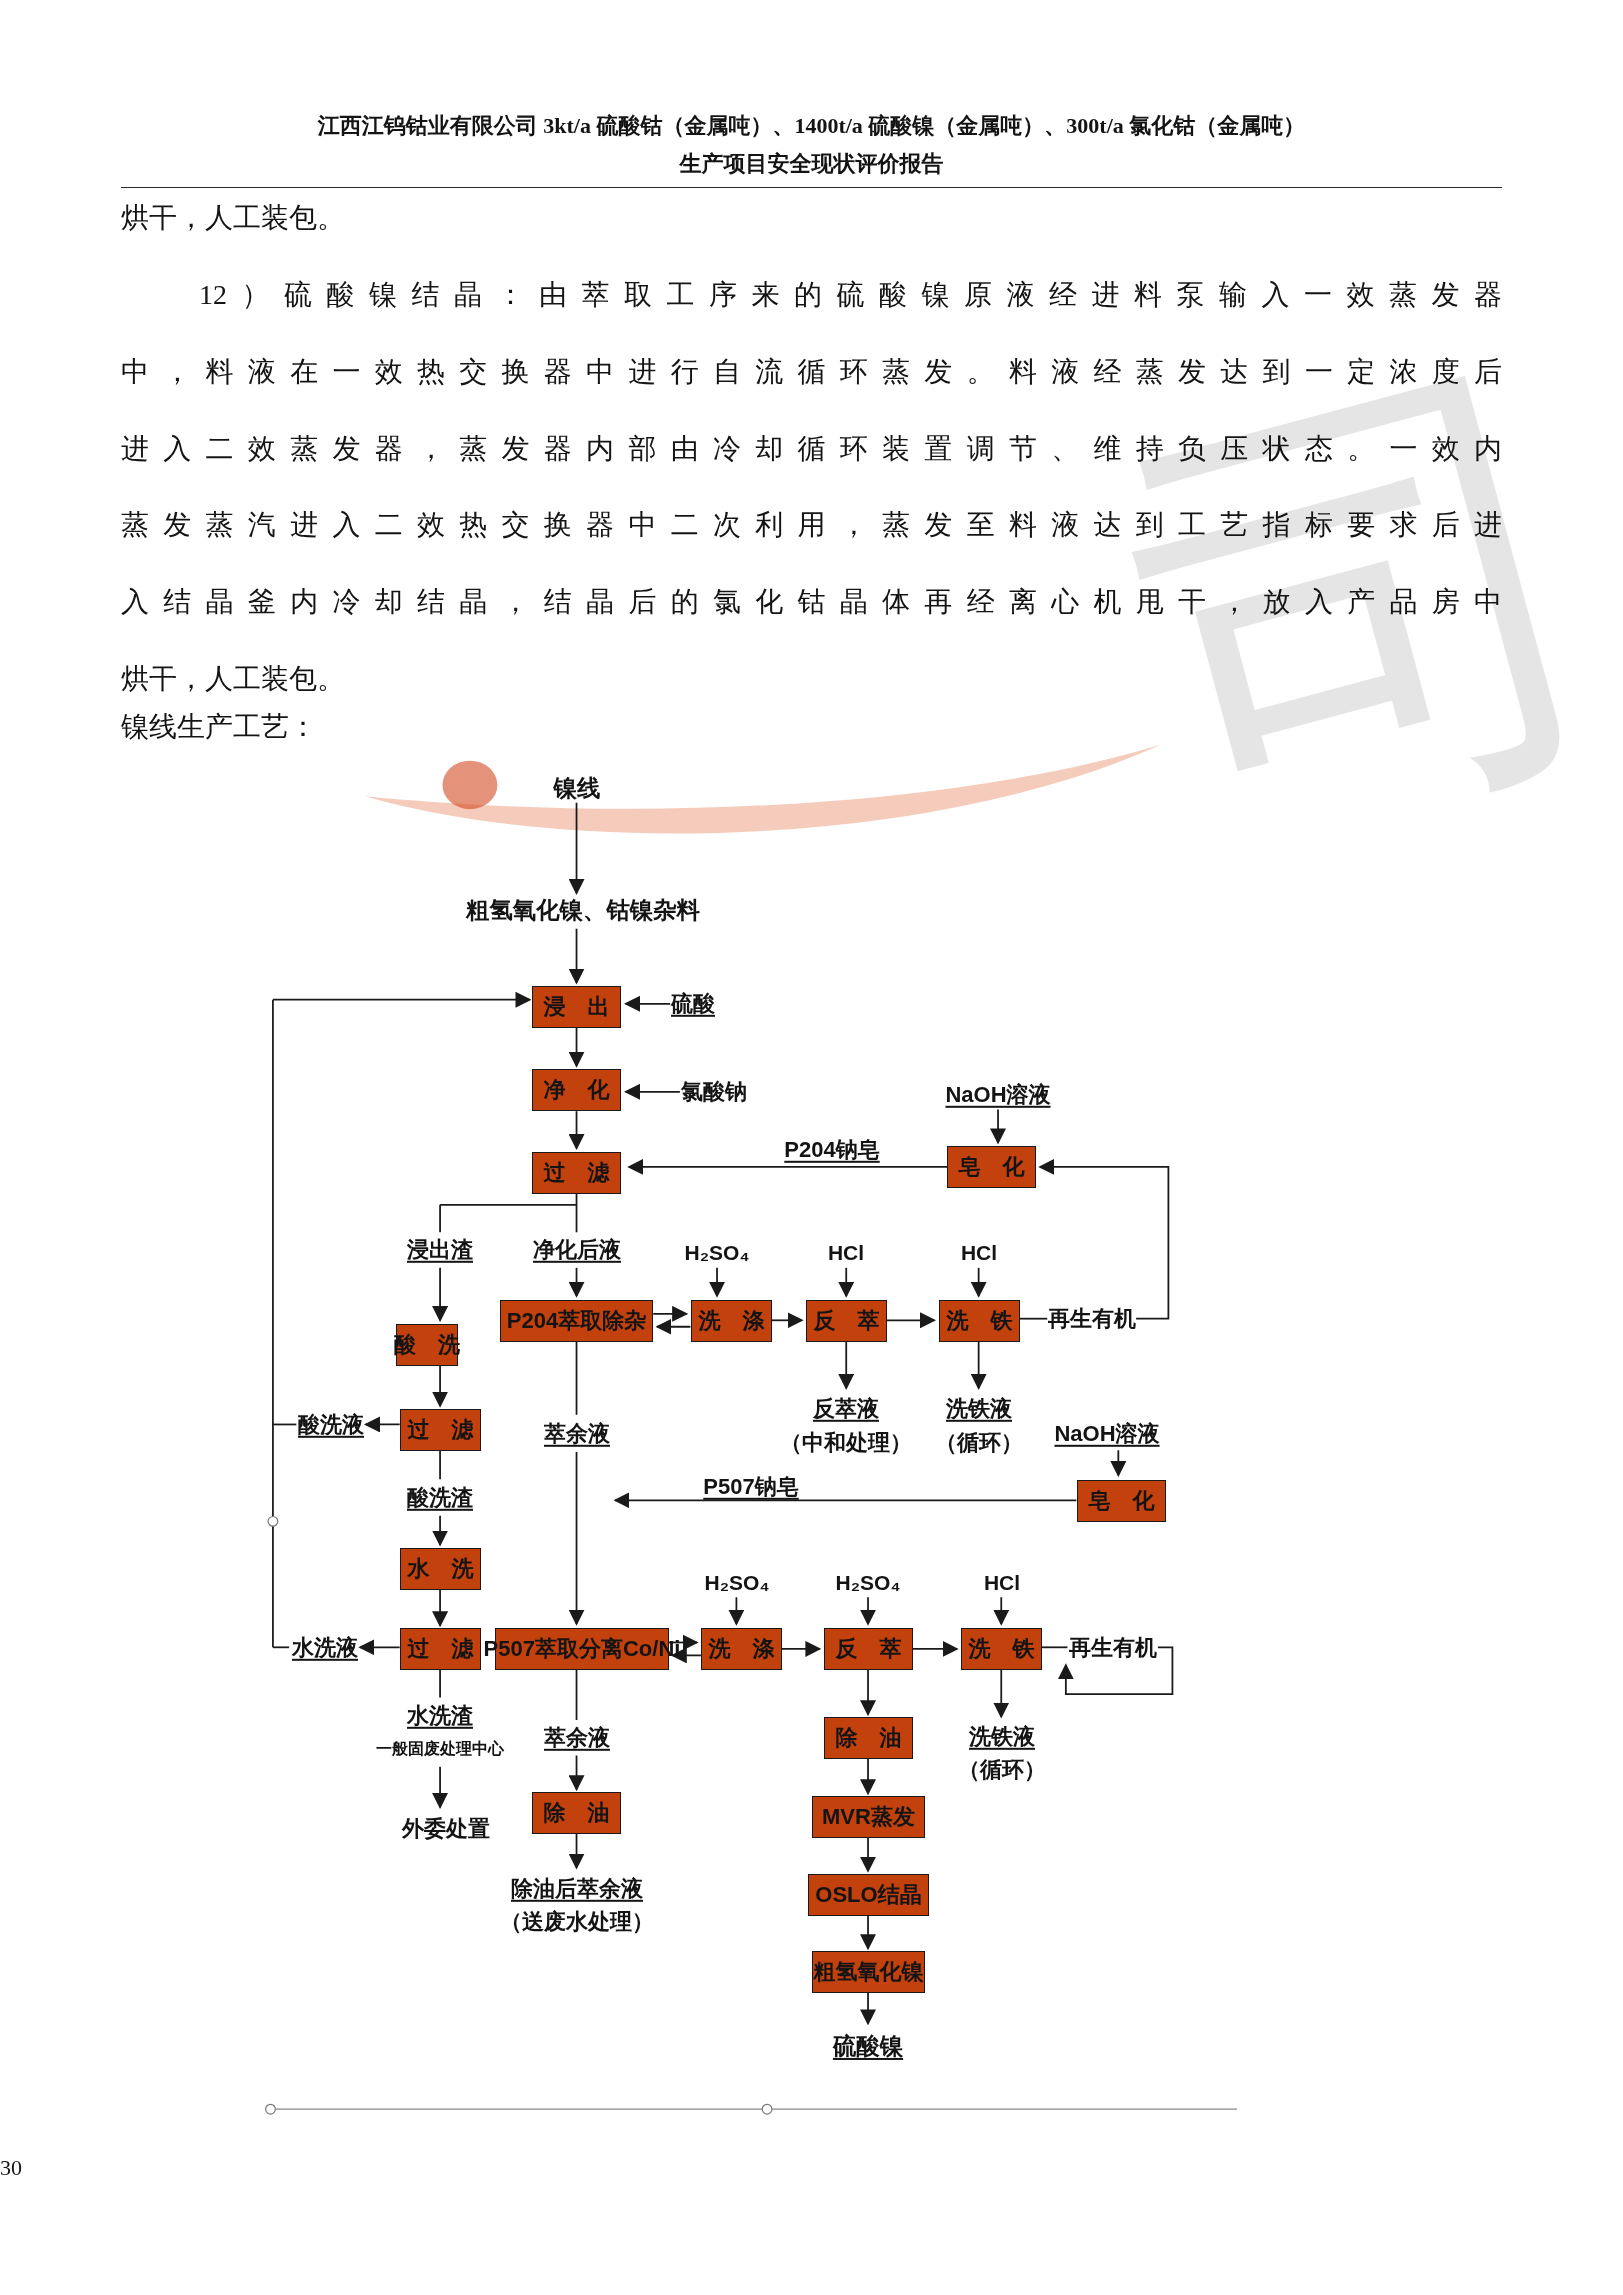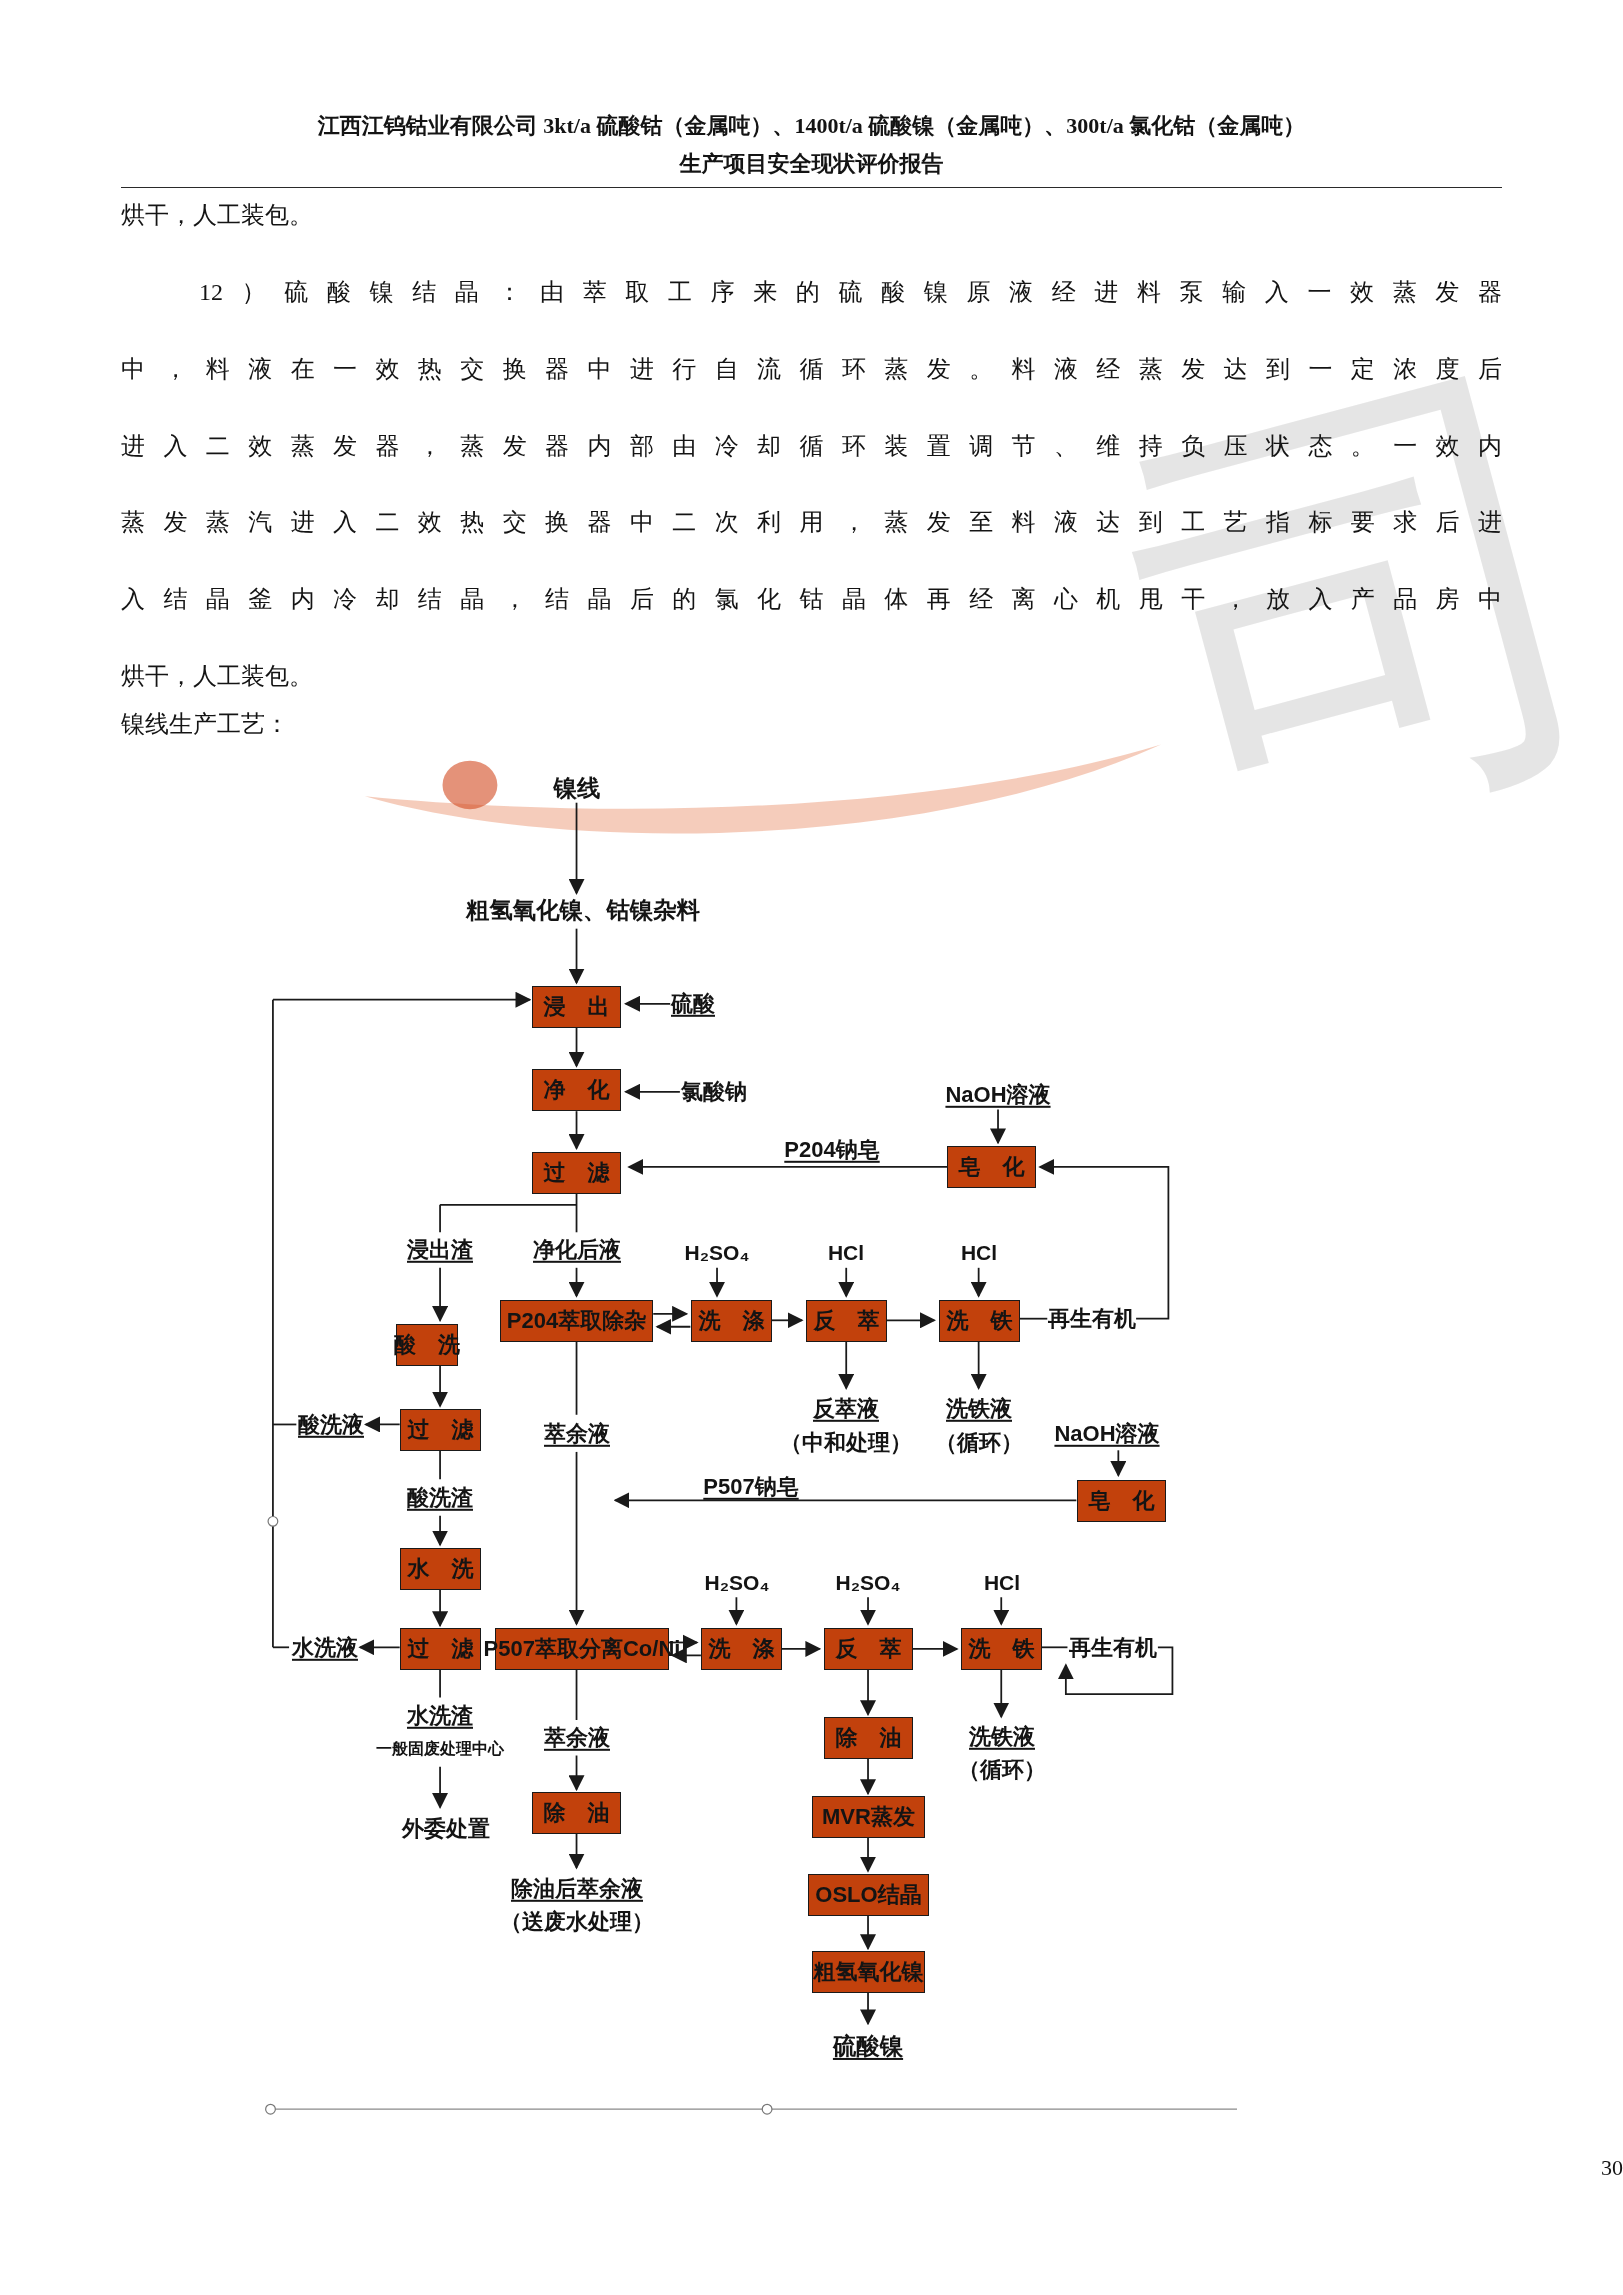--- a/index.html
+++ b/index.html
@@ -7,21 +7,21 @@
   body{width:1623px;height:2295px;position:relative;overflow:hidden;
        font-family:"Liberation Serif","DejaVu Serif",serif;color:#141414}
 
   
   .hdr{position:absolute;left:121px;width:1381px;text-align:center;
        font-weight:700;font-size:22px;z-index:2}
   .rule{position:absolute;left:121px;top:187px;width:1381px;
         border-top:1.6px solid #2a2a2a;z-index:2}
 
   
-  .bl{position:absolute;left:121px;width:1381px;font-size:24px;z-index:2;line-height:1.25}
+  .bl{position:absolute;left:121px;width:1381px;font-size:28px;z-index:2;line-height:1.25}
   .just{text-align:justify;text-align-last:justify}
 
   
   .wm-char{position:absolute;left:1147px;top:380px;font-size:452px;line-height:1;
            color:#cdcdcd;opacity:.5;transform:rotate(-15deg);z-index:0;
            font-family:"Liberation Serif",serif}
 
   
   .fc{position:absolute;inset:0;z-index:1}
   svg.lines{position:absolute;left:0;top:0;z-index:1}
@@ -32,21 +32,21 @@
         font-weight:700;font-size:22px;white-space:nowrap}
   .flab{position:absolute;transform:translate(-50%,-50%);white-space:nowrap;z-index:2;
         font-family:"Liberation Sans","DejaVu Sans",sans-serif;
         font-weight:700;font-size:22px;line-height:1.2}
   .flab.strong{font-size:23.4px}
   .flab.chem{font-size:21px}
   .flab.sm{font-size:16px}
   .u{text-decoration:underline;text-underline-offset:4px;text-decoration-thickness:1.6px}
 
   
-  .pageno{position:absolute;left:0;top:2155px;width:100%;text-align:right;
+  .pageno{position:absolute;left:0;top:2155px;width:100%;text-align:left;
           font-size:22px;z-index:2}
 </style>
 </head>
 <body>
 
 <div class="wm-char">司</div>
 
 <div class="hdr" style="top:111px">江西江钨钴业有限公司 3kt/a 硫酸钴（金属吨）、1400t/a 硫酸镍（金属吨）、300t/a 氯化钴（金属吨）</div>
 <div class="hdr" style="top:149px">生产项目安全现状评价报告</div>
 <div class="rule"></div>

